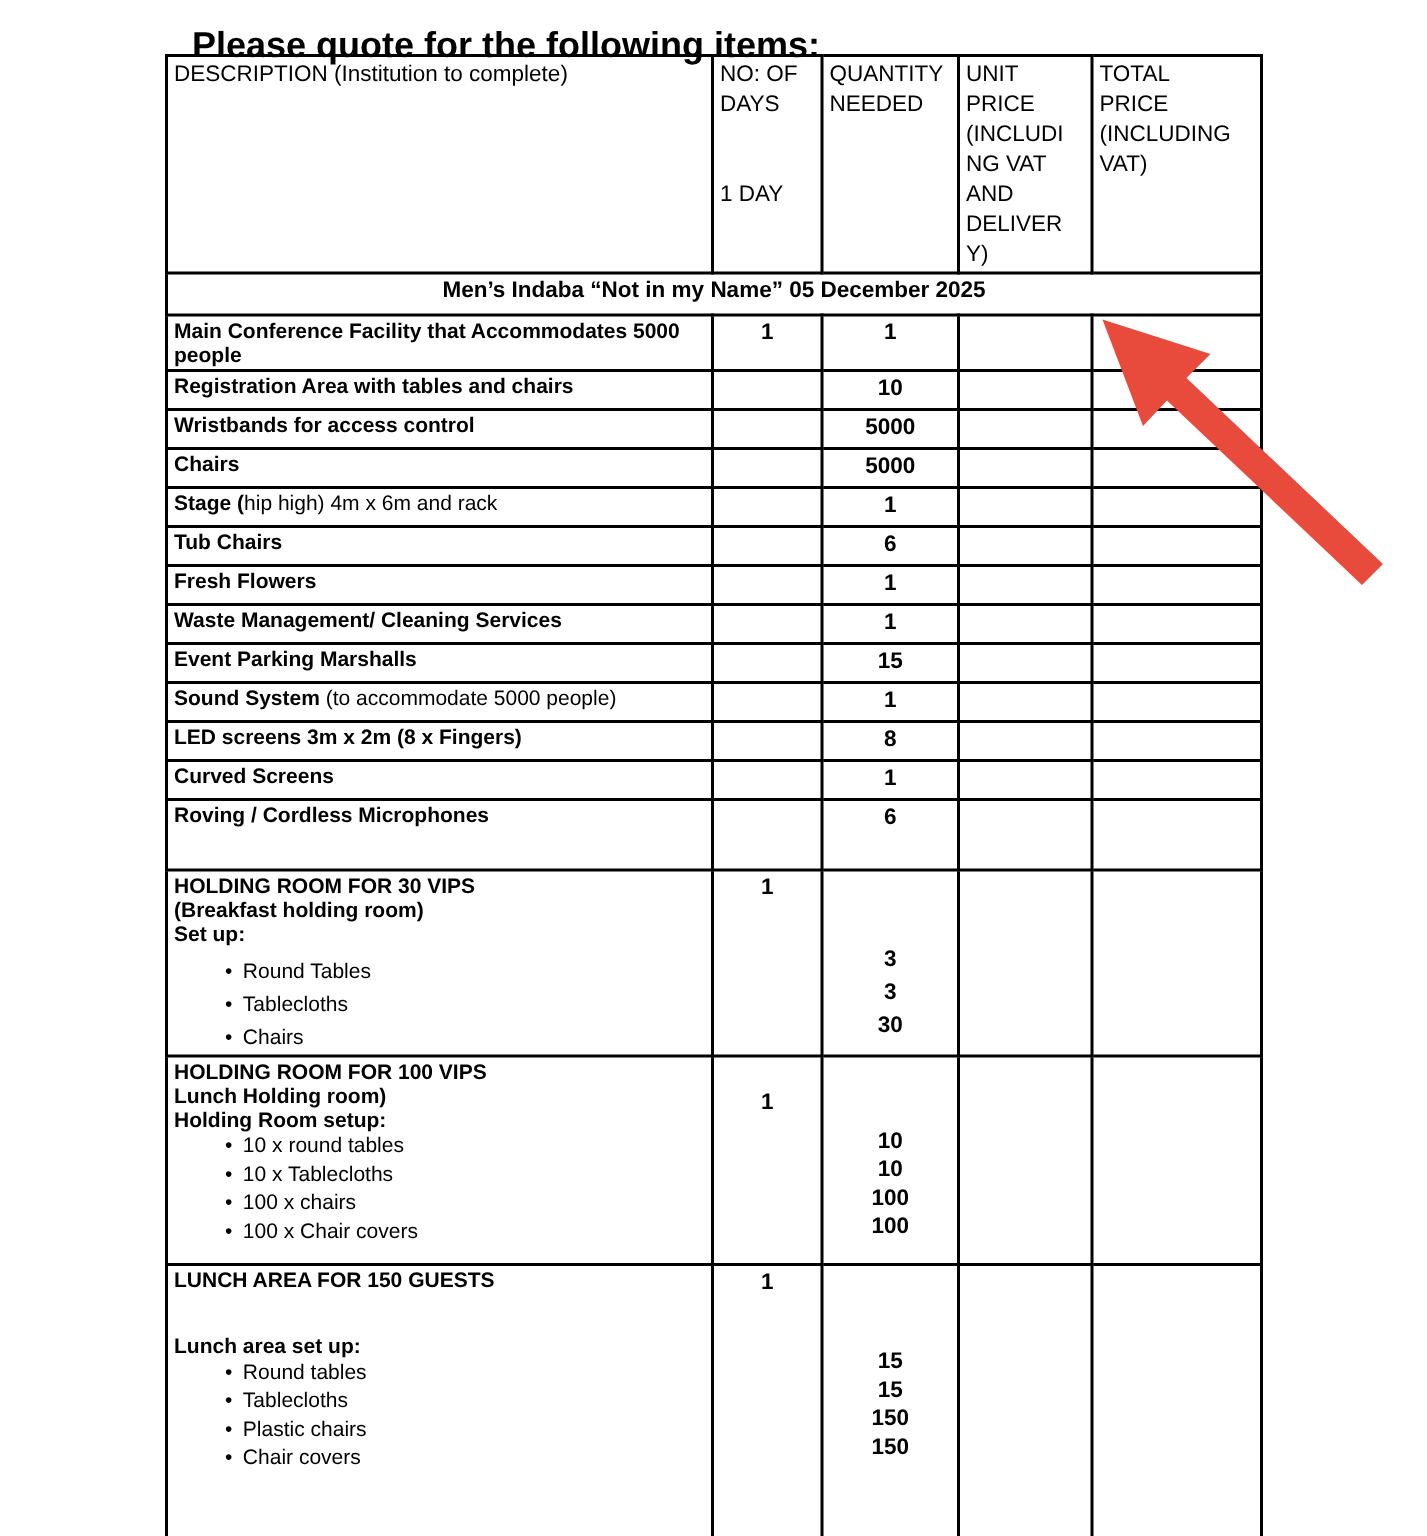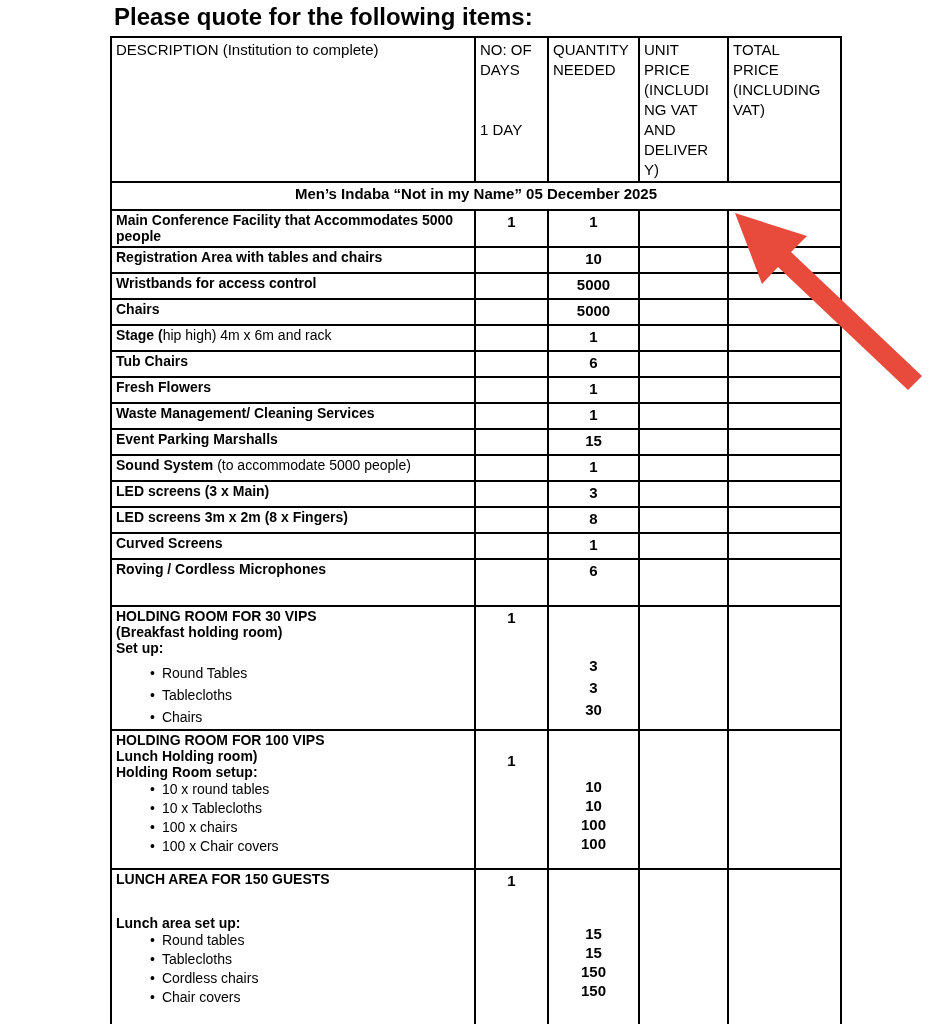--- a/index.html
+++ b/index.html
@@ -3,21 +3,21 @@
 <meta charset="utf-8">
 <style>
   * { box-sizing: border-box; }
   html, body { margin: 0; padding: 0; background: #ffffff; }
   body {
     width: 951px; height: 1024px; overflow: hidden;
     font-family: "Liberation Sans", sans-serif; color: #000;
   }
   .page { position: relative; width: 951px; height: 1024px; overflow: hidden; background: #fff; }
   .title {
-    position: absolute; left: 112px; top: 1px; margin: 2px;
+    position: absolute; left: 112px; top: 1px; margin: 16px;
     font-size: 24px; font-weight: bold; letter-spacing: 0px; white-space: nowrap;
   }
   table.quote {
     position: absolute; left: 110px; top: 36px; width: 730px;
     border-collapse: collapse; table-layout: fixed;
   }
   td {
     border: 2px solid #000; vertical-align: top;
     padding: 1px 4px; font-size: 14px; line-height: 16px; overflow: hidden;
   }
@@ -152,27 +152,20 @@
         <td></td>
       </tr>
       <tr class="h26">
         <td><span class="b">Sound System</span><span> (to accommodate 5000 people)</span></td>
         <td class="num"></td>
         <td class="num">1</td>
         <td></td>
         <td></td>
       </tr>
       <tr class="h26">
-        <td><span class="b">LED screens (3 x Main)</span><span></span></td>
-        <td class="num"></td>
-        <td class="num">3</td>
-        <td></td>
-        <td></td>
-      </tr>
-      <tr class="h26">
         <td><span class="b">LED screens 3m x 2m (8 x Fingers)</span><span></span></td>
         <td class="num"></td>
         <td class="num">8</td>
         <td></td>
         <td></td>
       </tr>
       <tr class="h26">
         <td><span class="b">Curved Screens</span><span></span></td>
         <td class="num"></td>
         <td class="num">1</td>
@@ -232,21 +225,21 @@
       </tr>
 
       <tr class="bh2">
         <td class="lh19">
           <div class="hl">LUNCH AREA FOR 150 GUESTS</div>
           <div class="hl gap2"></div>
           <div class="hl">Lunch area set up:</div>
           <div>
             <div class="bullet">Round tables</div>
             <div class="bullet">Tablecloths</div>
-            <div class="bullet">Cordless chairs</div>
+            <div class="bullet">Plastic chairs</div>
             <div class="bullet">Chair covers</div>
           </div>
         </td>
         <td class="num days-b2">1</td>
         <td class="num qty-b2">
           <div class="qline">15</div>
           <div class="qline">15</div>
           <div class="qline">150</div>
           <div class="qline">150</div>
         </td>

